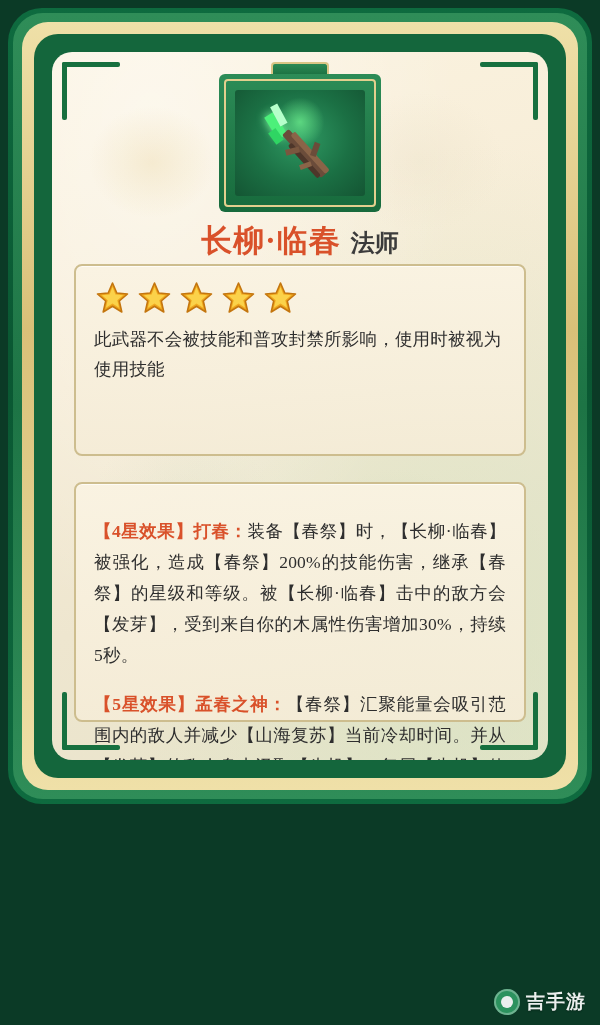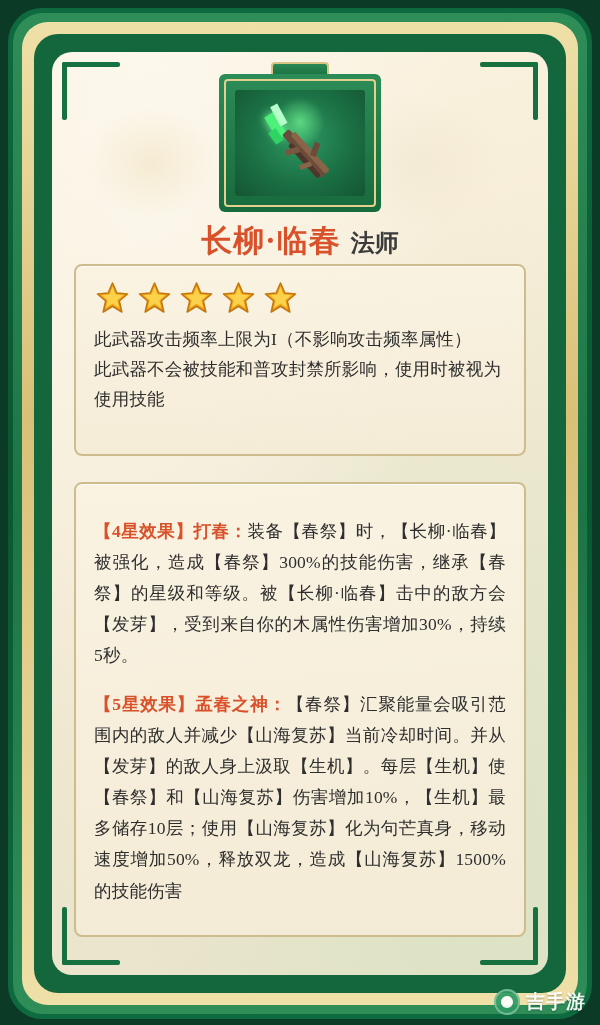--- a/index.html
+++ b/index.html
@@ -13,21 +13,21 @@
     overflow: hidden;
     font-family: "Liberation Sans", sans-serif;
   }
 
   
   .card-outer {
     position: absolute;
     left: 8px;
     top: 8px;
     width: 584px;
-    height: 1011px;
+    height: 796px;
     box-sizing: border-box;
     background: linear-gradient(180deg, #0e6b3f 0%, #0a5732 45%, #0e6b3f 100%);
     border-radius: 34px;
     padding: 5px;
   }
   .card-mid {
     position: absolute;
     inset: 5px;
     box-sizing: border-box;
     border-radius: 30px;
@@ -365,27 +365,26 @@
                     <polygon points="16,5 18.9,12.6 26.6,13.3 20.8,18.2 22.6,25.8 16,21.6 9.4,25.8 11.2,18.2 5.4,13.3 13.1,12.6" fill="#fbd24a"></polygon>
                   </svg>
                 </span>
               <span class="star">
                   <svg width="33" height="32" viewBox="0 0 32 32">
                     <polygon points="16,1 20.3,11 31,12 22.8,19 25.3,30 16,24.2 6.7,30 9.2,19 1,12 11.7,11" fill="#f0a81e" stroke="#c4760f" stroke-width="1.6" stroke-linejoin="round"></polygon>
                     <polygon points="16,5 18.9,12.6 26.6,13.3 20.8,18.2 22.6,25.8 16,21.6 9.4,25.8 11.2,18.2 5.4,13.3 13.1,12.6" fill="#fbd24a"></polygon>
                   </svg>
                 </span>
             </div>
-            <div class="stat-line">此武器攻击频率上限为I（不影响攻击频率属性）</div>
             <div class="stat-line">此武器不会被技能和普攻封禁所影响，使用时被视为使用技能</div>
           </div>
 
           <div class="panel panel-effects">
             <div class="effect-block">
-              <p class="effect-text"><span class="effect-tag">【4星效果】</span><span class="effect-name">打春：</span><span>装备【春祭】时，【长柳·临春】被强化，造成【春祭】300%的技能伤害，继承【春祭】的星级和等级。被【长柳·临春】击中的敌方会【发芽】，受到来自你的木属性伤害增加30%，持续5秒。</span></p>
+              <p class="effect-text"><span class="effect-tag">【4星效果】</span><span class="effect-name">打春：</span><span>装备【春祭】时，【长柳·临春】被强化，造成【春祭】200%的技能伤害，继承【春祭】的星级和等级。被【长柳·临春】击中的敌方会【发芽】，受到来自你的木属性伤害增加30%，持续5秒。</span></p>
             </div>
             <div class="effect-block">
               <p class="effect-text"><span class="effect-tag">【5星效果】</span><span class="effect-name">孟春之神：</span><span>【春祭】汇聚能量会吸引范围内的敌人并减少【山海复苏】当前冷却时间。并从【发芽】的敌人身上汲取【生机】。每层【生机】使【春祭】和【山海复苏】伤害增加10%，【生机】最多储存10层；使用【山海复苏】化为句芒真身，移动速度增加50%，释放双龙，造成【山海复苏】1500%的技能伤害</span></p>
             </div>
           </div>
 
         </div>
       </div>
     </div>
   </div>

